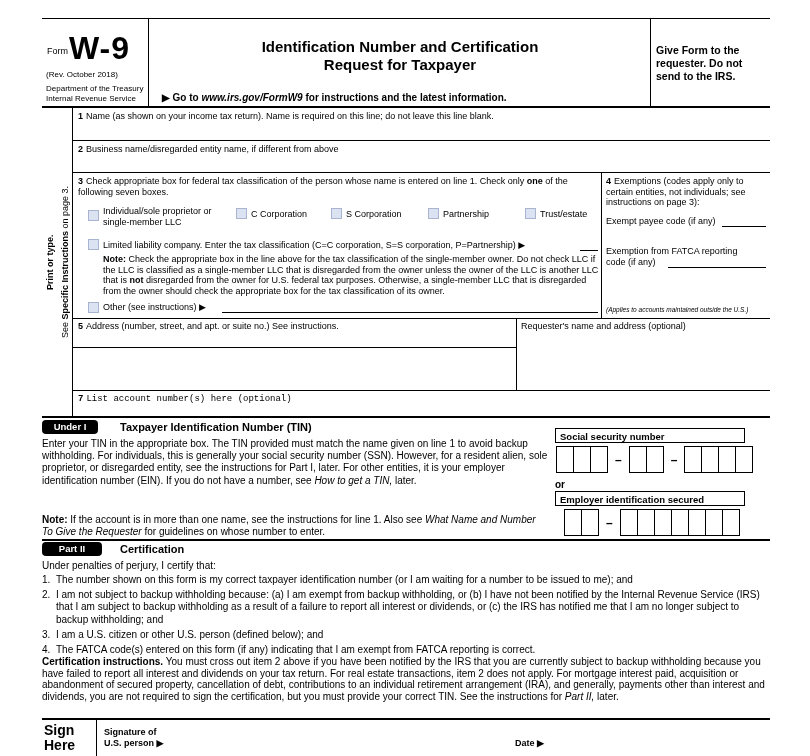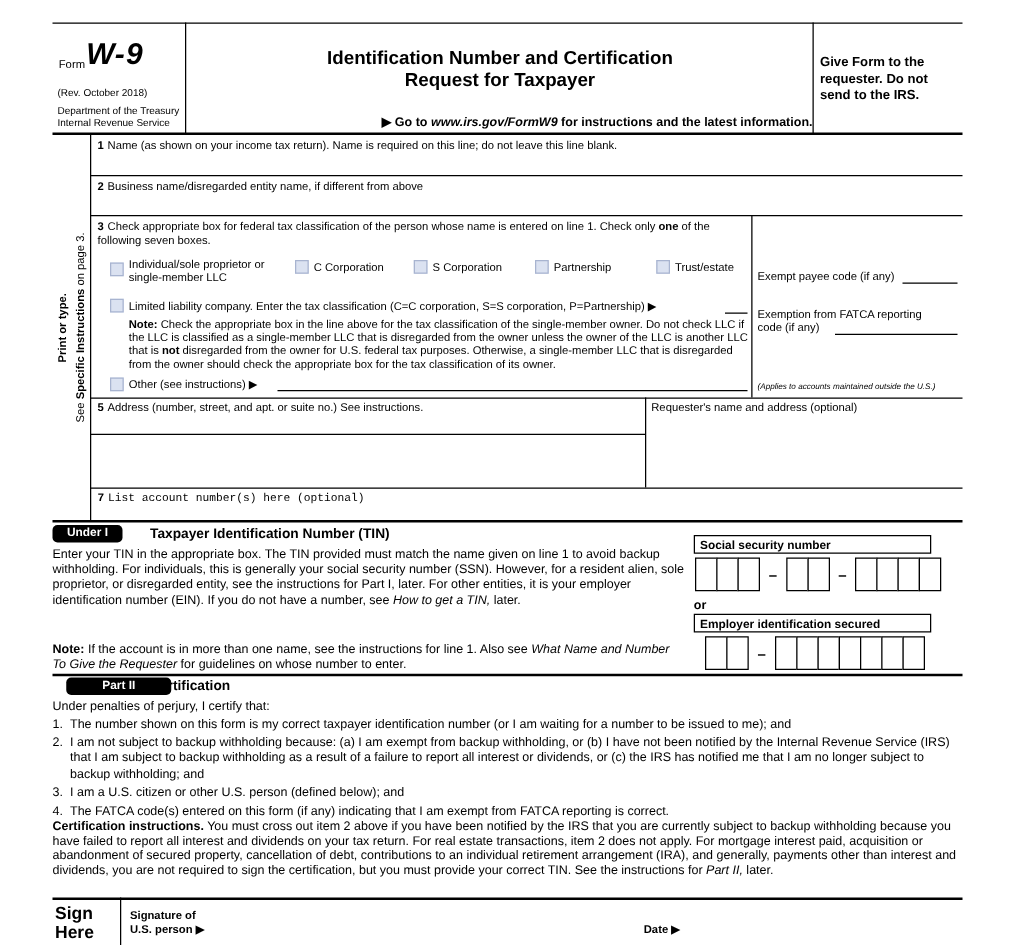--- a/index.html
+++ b/index.html
@@ -36,30 +36,30 @@
 <body>
 
 <div class="page">
 
   <div class="hl" style="left:42px;top:18px;width:728px;"></div>
   <div class="vl" style="left:148px;top:18px;height:90px;"></div>
   <div class="vl" style="left:650px;top:18px;height:90px;"></div>
   <div class="hl t2" style="left:42px;top:106px;width:728px;"></div>
 
   <div class="abs" style="left:47px;top:46px;font-size:9px;">Form</div>
-  <div class="abs b" style="left:69px;top:30px;font-size:24px;letter-spacing:1px;font-style:italic;">W-9</div>
+  <div class="abs b" style="left:69px;top:30px;font-size:32px;letter-spacing:1px;">W-9</div>
   <div class="abs" style="left:46px;top:70px;font-size:8px;">(Rev. October 2018)</div>
   <div class="abs" style="left:46px;top:84px;font-size:8px;">Department of the Treasury</div>
   <div class="abs" style="left:46px;top:94px;font-size:8px;">Internal Revenue Service</div>
 
   <div class="abs b" style="left:150px;top:38px;width:500px;text-align:center;font-size:15px;line-height:18px;">
     <div>Identification Number and Certification</div>
     <div>Request for Taxpayer</div>
   </div>
-  <div class="abs b" style="left:150px;top:92px;width:500px;text-align:right;font-size:10px;">
+  <div class="abs b" style="left:150px;top:92px;width:500px;text-align:left;font-size:10px;padding-left:12px;">
     <span>▶</span>
     <span>Go to </span><span class="i">www.irs.gov/FormW9</span><span> for instructions and the latest information.</span>
   </div>
   <div class="abs b" style="left:656px;top:44px;width:108px;font-size:10.5px;line-height:13px;">Give Form to the requester. Do not send to the IRS.</div>
 
   <div class="vl" style="left:72px;top:107px;height:310px;"></div>
   <div class="vert b" style="left:42px;top:107px;width:15px;height:310px;">
     <span>Print or type.</span>
   </div>
   <div class="vert" style="left:57px;top:107px;width:15px;height:310px;">
@@ -104,20 +104,23 @@
   <div class="abs lbl" style="left:103px;top:254px;width:497px;">
     <span class="b">Note:</span><span> Check the appropriate box in the line above for the tax classification of the single-member owner.  Do not check LLC if the LLC is classified as a single-member LLC that is disregarded from the owner unless the owner of the LLC is another LLC that is </span><span class="b">not</span><span> disregarded from the owner for U.S. federal tax purposes. Otherwise, a single-member LLC that is disregarded from the owner should check the appropriate box for the tax classification of its owner.</span>
   </div>
 
   <div class="cb" style="left:88px;top:302px;"></div>
   <div class="abs lbl nw" style="left:103px;top:302px;">Other (see instructions) ▶</div>
   <div class="blank" style="left:222px;top:302px;width:376px;height:11px;"></div>
 
   <div class="vl" style="left:601px;top:172px;height:146px;"></div>
 
+  <div class="abs lbl" style="left:606px;top:176px;width:160px;">
+    <span class="num">4</span><span>Exemptions (codes apply only to certain entities, not individuals; see instructions on page 3):</span>
+  </div>
   <div class="abs lbl nw" style="left:606px;top:216px;">Exempt payee code (if any)</div>
   <div class="blank" style="left:722px;top:216px;width:44px;height:11px;"></div>
   <div class="abs lbl nw" style="left:606px;top:246px;">Exemption from FATCA reporting</div>
   <div class="abs lbl nw" style="left:606px;top:257px;">code (if any)</div>
   <div class="blank" style="left:668px;top:257px;width:98px;height:11px;"></div>
   <div class="abs i" style="left:606px;top:306px;width:162px;font-size:6.5px;">(Applies to accounts maintained outside the U.S.)</div>
 
   <div class="hl" style="left:72px;top:318px;width:698px;"></div>
 
   <div class="abs lbl" style="left:78px;top:321px;width:430px;">
@@ -183,21 +186,21 @@
       <div class="cell"></div>
       <div class="cell"></div>
       <div class="cell"></div>
       <div class="cell"></div>
       <div class="cell"></div>
       <div class="cell"></div>
     </div>
   </div>
 
   <div class="hl t2" style="left:42px;top:539px;width:728px;"></div>
-  <div class="badge" style="left:42px;top:542px;width:84px;margin-left:11px;">Part II</div>
+  <div class="badge" style="left:42px;top:542px;width:60px;">Part II</div>
   <div class="part-title" style="left:120px;top:543px;">Certification</div>
 
   <div class="abs" style="left:42px;top:560px;font-size:10px;">Under penalties of perjury, I certify that:</div>
 
   <div class="abs" style="left:42px;top:574px;width:726px;font-size:10px;line-height:12.2px;">
     <div class="item">
       <span class="inum">1.</span>
         <span class="itext">The number shown on this form is my correct taxpayer identification number (or I am waiting for a number to be issued to me); and</span>
     </div>
     <div class="item">

